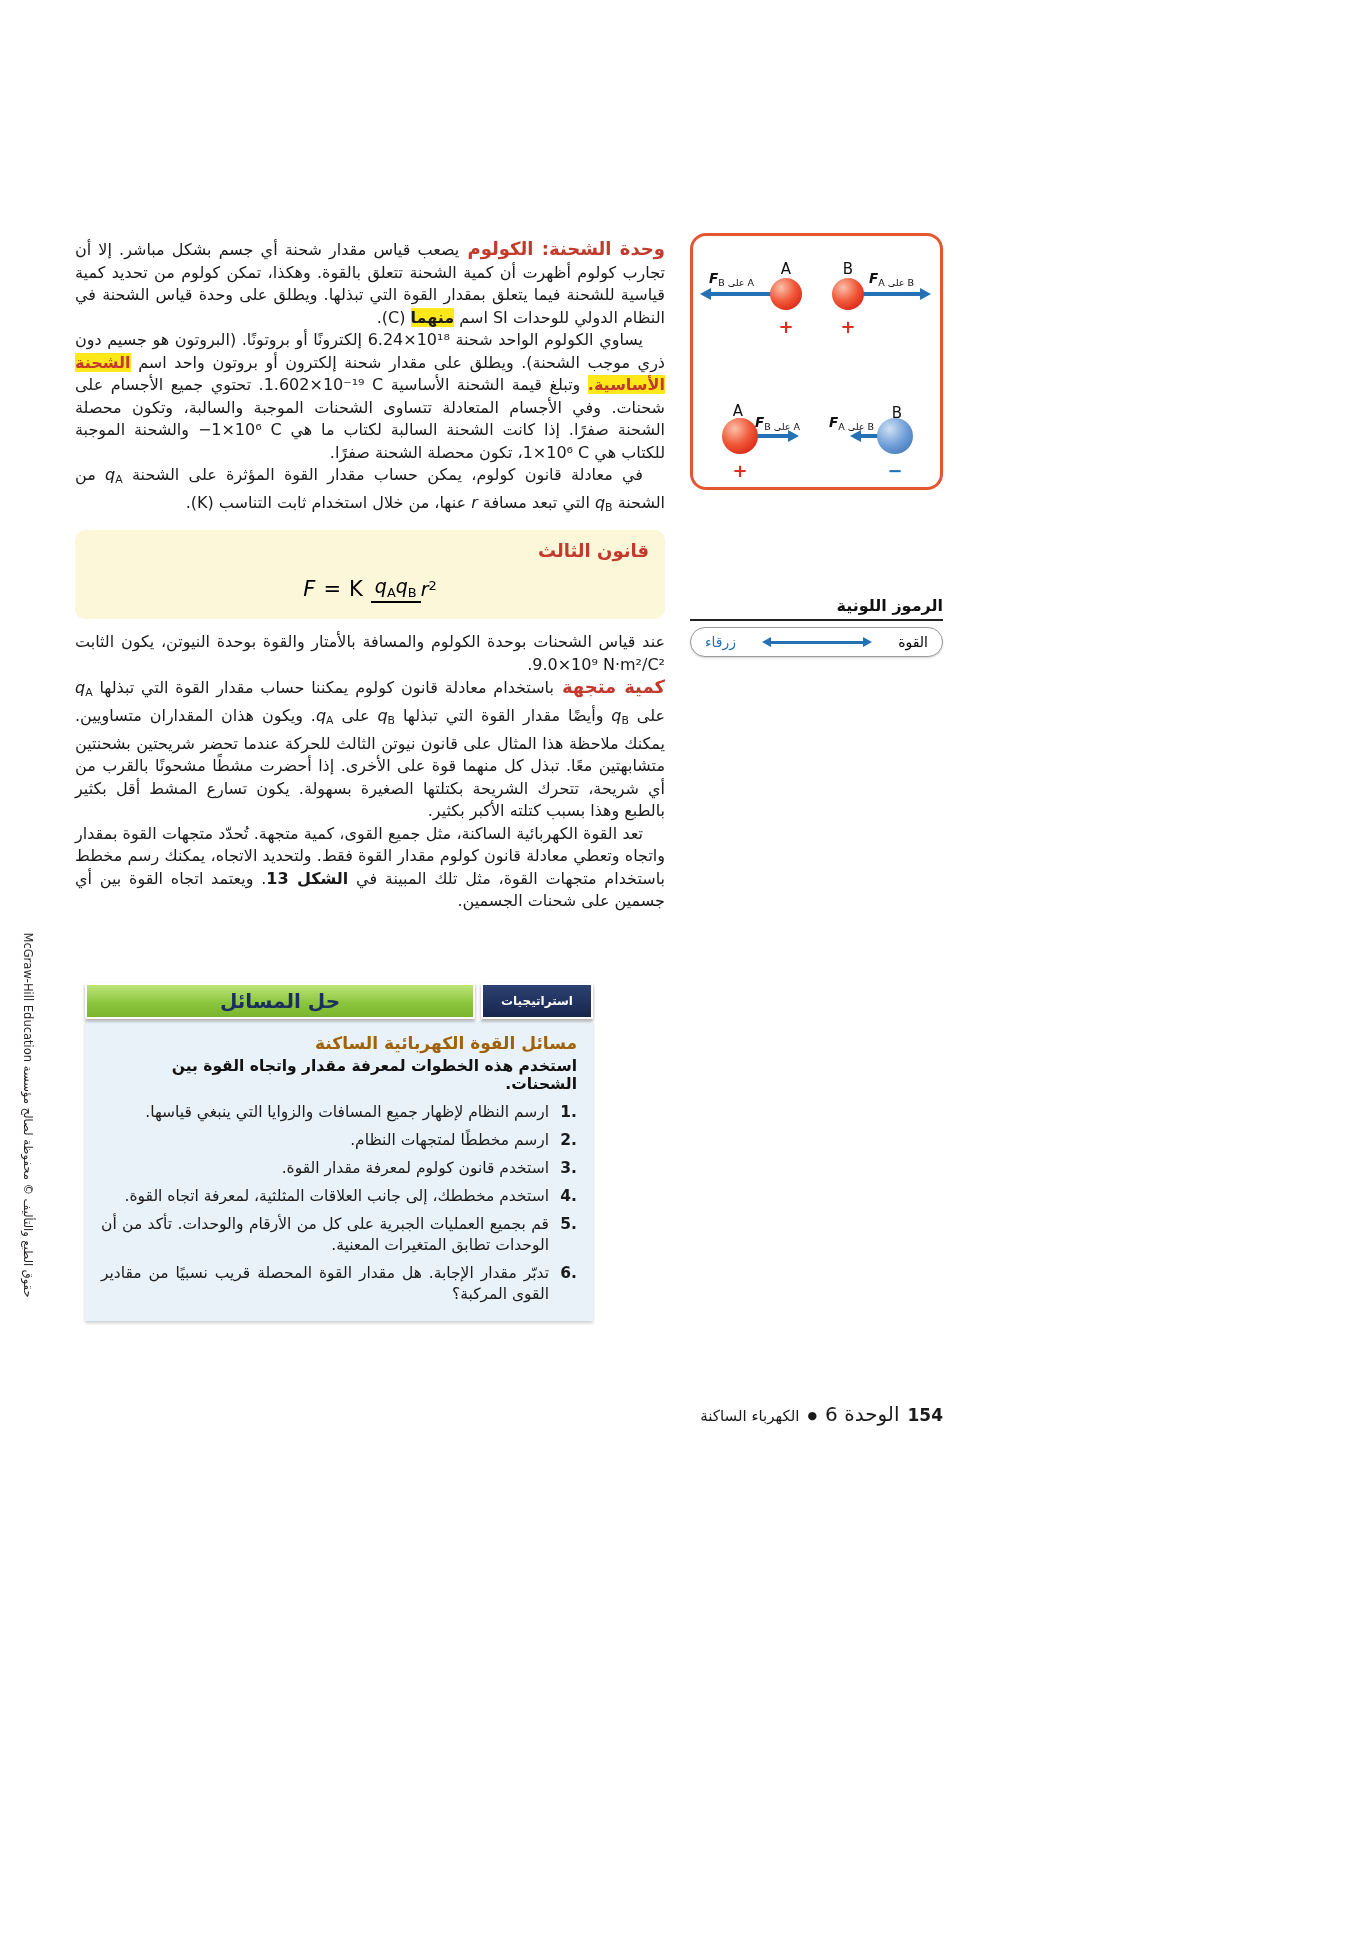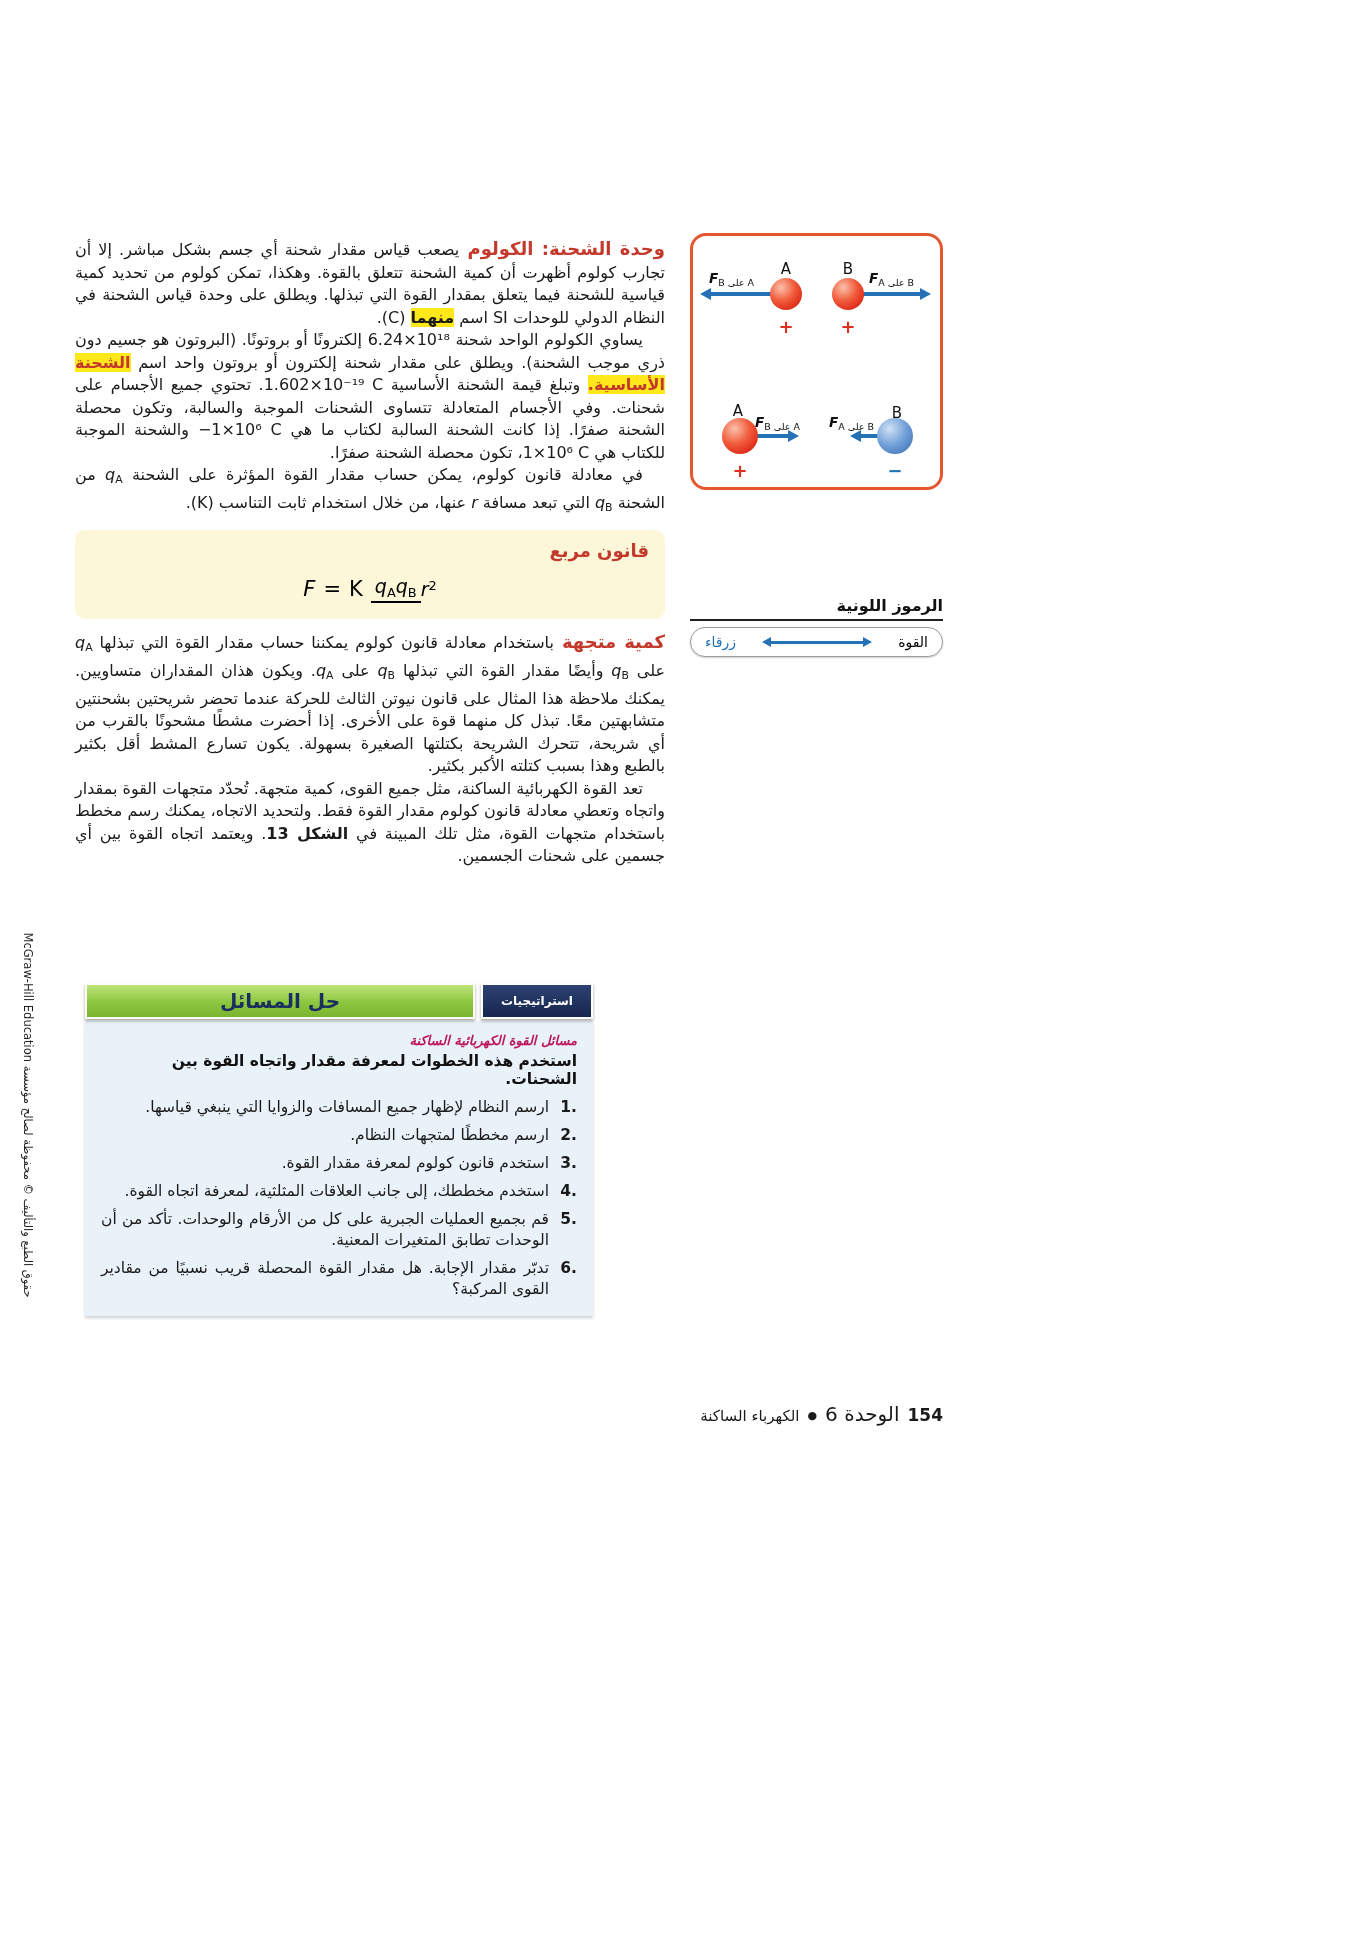--- a/index.html
+++ b/index.html
@@ -58,21 +58,21 @@
   .dbl-arrow:before,.dbl-arrow:after{content:"";position:absolute;top:-4px;width:0;height:0;border-top:5px solid transparent;border-bottom:5px solid transparent;}
   .dbl-arrow:before{right:100%;border-right:9px solid #2471b5;}
   .dbl-arrow:after{left:100%;border-left:9px solid #2471b5;}
 
   
   .strat{position:absolute;right:calc(1361px - 593px);top:983px;width:508px;}
   .strat-header{display:flex;flex-direction:row;gap:6px;height:36px;}
   .tab-navy{width:112px;background:linear-gradient(#2d4273,#16254d);border:2px solid #fff;box-sizing:border-box;display:flex;align-items:center;justify-content:center;color:#fff;font-weight:bold;font-size:12px;box-shadow:0 2px 3px rgba(0,0,0,.35);}
   .tab-green{flex:1;background:linear-gradient(#bfe47a,#8cc63f 55%,#7ab52f);border:2px solid #fff;box-sizing:border-box;display:flex;align-items:center;justify-content:center;color:#1b2f5e;font-weight:bold;font-size:20px;box-shadow:0 2px 3px rgba(0,0,0,.35);}
   .strat-body{background:#e9f2f8;margin-top:2px;padding:12px 16px 16px 16px;box-shadow:0 2px 3px rgba(0,0,0,.2);}
-  .strat-heading{color:#be185d;font-weight:bold;font-size:13px;margin:0 0 4px 0;font-style:italic;}
+  .strat-heading{color:#a16207;font-weight:bold;font-size:17px;margin:0 0 4px 0;}
   .strat-intro{font-weight:bold;font-size:15.5px;margin:0 0 9px 0;color:#111;}
   .steps{display:flex;flex-direction:column;gap:7px;}
   .step{display:flex;flex-direction:row;font-size:15.5px;line-height:21px;}
   .step .num{font-weight:bold;min-width:24px;text-align:right;padding-left:4px;}
   .step .txt{flex:1;text-align:justify;}
 
   
   .footer{position:absolute;right:418px;top:1402px;direction:rtl;display:flex;align-items:baseline;gap:8px;white-space:nowrap;}
   .footer .pg{font-weight:bold;font-size:17px;}
   .footer .unit{font-weight:normal;font-size:20px;text-align:center;}
@@ -84,29 +84,30 @@
 <body>
 
 <div class="page">
 
   <div class="main-col">
     <p><span class="red-bold">وحدة الشحنة: الكولوم </span><span>يصعب قياس مقدار شحنة أي جسم بشكل مباشر. إلا أن تجارب كولوم أظهرت أن كمية الشحنة تتعلق بالقوة. وهكذا، تمكن كولوم من تحديد كمية قياسية للشحنة فيما يتعلق بمقدار القوة التي تبذلها. ويطلق على وحدة قياس الشحنة في النظام الدولي للوحدات </span><span dir="ltr">SI</span><span> اسم </span><span class="hl-bold">منهما</span><span> (C).</span></p>
     <p class="ind"><span>يساوي الكولوم الواحد شحنة </span><span dir="ltr">6.24×10¹⁸</span><span> إلكترونًا أو بروتونًا. (البروتون هو جسيم دون ذري موجب الشحنة). ويطلق على مقدار شحنة إلكترون أو بروتون واحد اسم </span><span class="hl-red">الشحنة الأساسية.</span><span> وتبلغ قيمة الشحنة الأساسية </span><span dir="ltr">1.602×10⁻¹⁹ C</span><span>. تحتوي جميع الأجسام على شحنات. وفي الأجسام المتعادلة تتساوى الشحنات الموجبة والسالبة، وتكون محصلة الشحنة صفرًا. إذا كانت الشحنة السالبة لكتاب ما هي </span><span dir="ltr">−1×10⁶ C</span><span> والشحنة الموجبة للكتاب هي </span><span dir="ltr">1×10⁶ C</span><span>، تكون محصلة الشحنة صفرًا.</span></p>
     <p class="ind"><span>في معادلة قانون كولوم، يمكن حساب مقدار القوة المؤثرة على الشحنة </span><span dir="ltr"><span class="it">q</span><sub>A</sub></span><span> من الشحنة </span><span dir="ltr"><span class="it">q</span><sub>B</sub></span><span> التي تبعد مسافة </span><span class="it" dir="ltr">r</span><span> عنها، من خلال استخدام ثابت التناسب (K).</span></p>
 
     <div class="law-box">
-      <p class="law-title">قانون مربع</p>
+      <p class="law-title">قانون الثالث</p>
       <div class="formula">
         <span class="lhs">F</span><span class="eqs">=</span><span class="eqs">K</span><span class="frac">
             <span class="num"><i>q</i><sub>A</sub><i>q</i><sub>B</sub></span>
             <span class="den"><i>r</i><sup>2</sup></span>
           </span>
       </div>
     </div>
 
+    <p><span>عند قياس الشحنات بوحدة الكولوم والمسافة بالأمتار والقوة بوحدة النيوتن، يكون الثابت </span><span dir="ltr">9.0×10⁹ N·m²/C²</span><span>.</span></p>
     <p><span class="red-bold">كمية متجهة </span><span>باستخدام معادلة قانون كولوم يمكننا حساب مقدار القوة التي تبذلها </span><span dir="ltr"><span class="it">q</span><sub>A</sub></span><span> على </span><span dir="ltr"><span class="it">q</span><sub>B</sub></span><span> وأيضًا مقدار القوة التي تبذلها </span><span dir="ltr"><span class="it">q</span><sub>B</sub></span><span> على </span><span dir="ltr"><span class="it">q</span><sub>A</sub></span><span>. ويكون هذان المقداران متساويين. يمكنك ملاحظة هذا المثال على قانون نيوتن الثالث للحركة عندما تحضر شريحتين بشحنتين متشابهتين معًا. تبذل كل منهما قوة على الأخرى. إذا أحضرت مشطًا مشحونًا بالقرب من أي شريحة، تتحرك الشريحة بكتلتها الصغيرة بسهولة. يكون تسارع المشط أقل بكثير بالطبع وهذا بسبب كتلته الأكبر بكثير.</span></p>
     <p class="ind"><span>تعد القوة الكهربائية الساكنة، مثل جميع القوى، كمية متجهة. تُحدّد متجهات القوة بمقدار واتجاه وتعطي معادلة قانون كولوم مقدار القوة فقط. ولتحديد الاتجاه، يمكنك رسم مخطط باستخدام متجهات القوة، مثل تلك المبينة في </span><span class="b">الشكل 13</span><span>. ويعتمد اتجاه القوة بين أي جسمين على شحنات الجسمين.</span></p>
   </div>
 
   <div class="figure-box">
 
     <span class="chg-label" style="left:93px;top:24px;">A</span>
     <span class="chg-label" style="left:155px;top:24px;">B</span>
     <span class="flabel" style="left:16px;top:34px;"><i>F</i><sub>B على A</sub></span>
     <span class="flabel" style="left:176px;top:34px;"><i>F</i><sub>A على B</sub></span>

